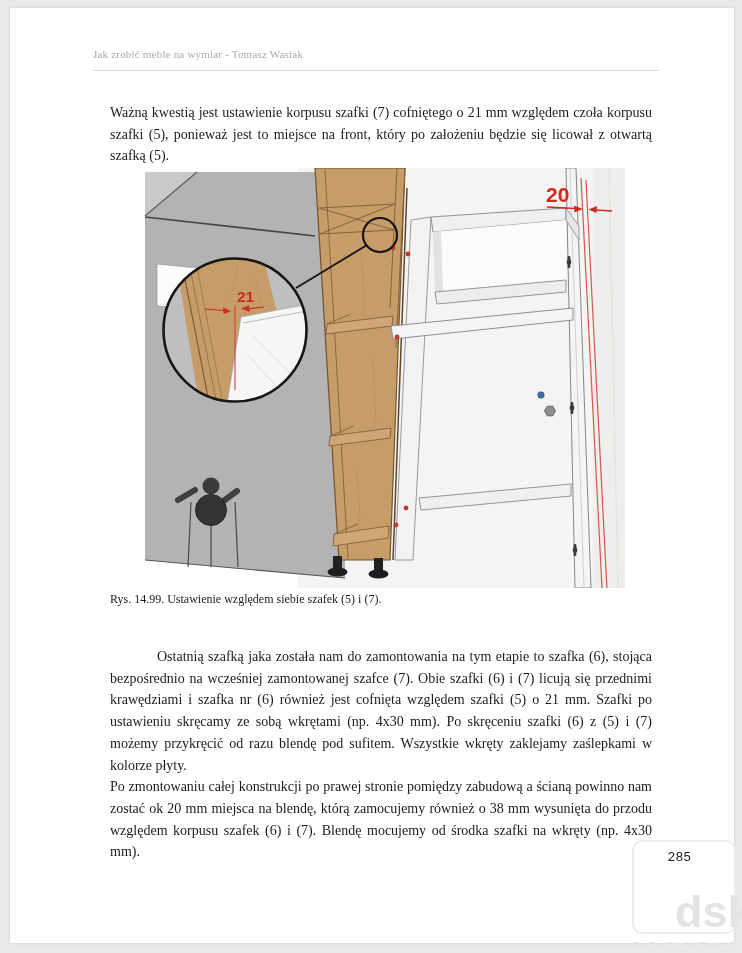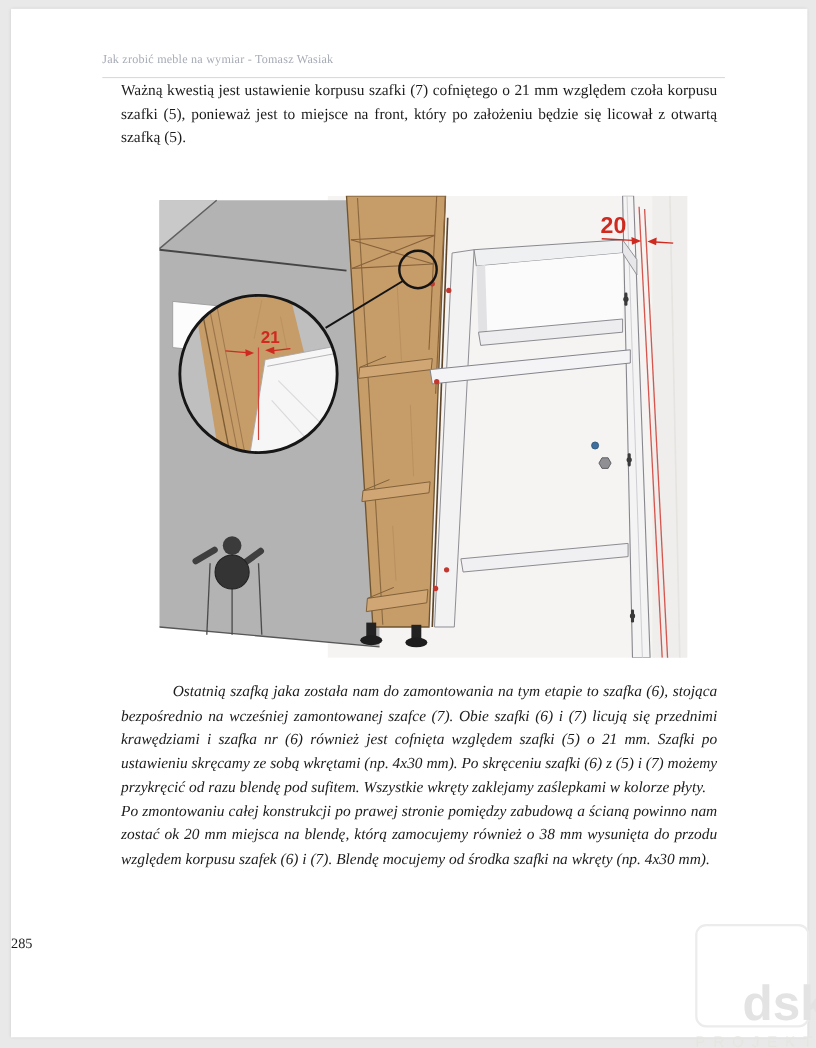--- a/index.html
+++ b/index.html
@@ -9,26 +9,26 @@
     font-family:"Liberation Serif", serif;color:#1b1b1b;
   }
   .header{
     position:absolute;top:40px;left:83px;width:566px;
     text-align:left;font-size:11px;color:#a7abb5;letter-spacing:.2px;
   }
   .header-rule{
     position:absolute;top:62px;left:83px;width:566px;height:1px;background:#dadada;
   }
   .para{font-size:14px;line-height:21.7px;text-align:justify;margin:0;}
-  .p1{position:absolute;left:100px;top:64px;width:542px;}
-  .body-block{position:absolute;left:100px;top:611px;width:542px;font-style:italic;}
+  .p1{position:absolute;left:100px;top:94px;width:542px;}
+  .body-block{position:absolute;left:100px;top:638px;width:542px;}
   .indent-first{text-indent:47px;}
-  .figure-wrap{position:absolute;left:133px;top:170px;width:482px;height:420px;text-decoration:underline;}
+  .figure-wrap{position:absolute;left:133px;top:160px;width:482px;height:420px;text-decoration:underline;}
   .caption{position:absolute;left:100px;top:584px;font-size:12px;color:#1b1b1b;}
-  .page-number{position:absolute;top:842px;left:0;width:681px;text-align:left;font-size:13px;}
+  .page-number{position:absolute;top:842px;left:0;width:681px;text-align:right;font-size:13px;font-family:Liberation Mono, monospace;}
   .watermark{position:absolute;left:622px;top:832px;width:106px;font-family:"Liberation Sans",sans-serif;}
   .wm-box{width:100px;height:90px;border:2px solid #ececec;border-radius:10px;position:relative;}
   .wm-logo{position:absolute;bottom:-6px;left:0;width:100%;text-align:center;
     font-size:45px;color:#e3e3e3;letter-spacing:0px;font-weight:700;padding-left:36px;}
   .wm-dot{color:#d9e8cc;}
   .wm-sub{margin-top:5px;text-align:center;font-size:14px;letter-spacing:7px;color:#e4e7e0;white-space:nowrap;}
   svg text.dim{font-family:"Liberation Sans",sans-serif;font-weight:600;fill:#cf2a20;}
 </style>
 </head>
 <body>
@@ -182,20 +182,21 @@
           <text class="dim" x="94" y="134" font-size="15.5">21</text>
           <line x1="62" y1="141" x2="81" y2="142.5" stroke="#cf2a20" stroke-width="1.2"></line>
           <polygon points="88,143 80,139.5 80.5,146.2" fill="#cf2a20"></polygon>
           <line x1="105.8" y1="140.8" x2="121" y2="139" stroke="#cf2a20" stroke-width="1.2"></line>
           <polygon points="98,140.5 106.2,137.2 106.6,144" fill="#cf2a20"></polygon>
         </g>
       </g>
     </svg>
   </div>
 
+  <div class="caption">Rys. 14.99. Ustawienie względem siebie szafek (5) i (7).</div>
 
   <div class="body-block">
     <p class="para indent-first">Ostatnią szafką jaka została nam do zamontowania na tym etapie  to szafka (6), stojąca bezpośrednio na wcześniej zamontowanej szafce (7). Obie szafki (6) i (7) licują się przednimi krawędziami i szafka nr (6) również jest cofnięta względem szafki (5) o 21 mm. Szafki po ustawieniu skręcamy ze sobą wkrętami (np. 4x30 mm). Po skręceniu szafki (6) z (5) i (7) możemy przykręcić od razu blendę pod sufitem. Wszystkie wkręty zaklejamy zaślepkami w kolorze płyty.</p>
     <p class="para">Po zmontowaniu całej konstrukcji po prawej stronie pomiędzy zabudową a ścianą powinno nam zostać ok 20 mm miejsca na blendę, którą zamocujemy również o 38 mm wysunięta do przodu względem korpusu szafek (6) i (7). Blendę mocujemy od środka szafki na wkręty (np. 4x30 mm).</p>
   </div>
 
   <div class="page-number">285</div>
 
   <div class="watermark">
     <div class="wm-box">

